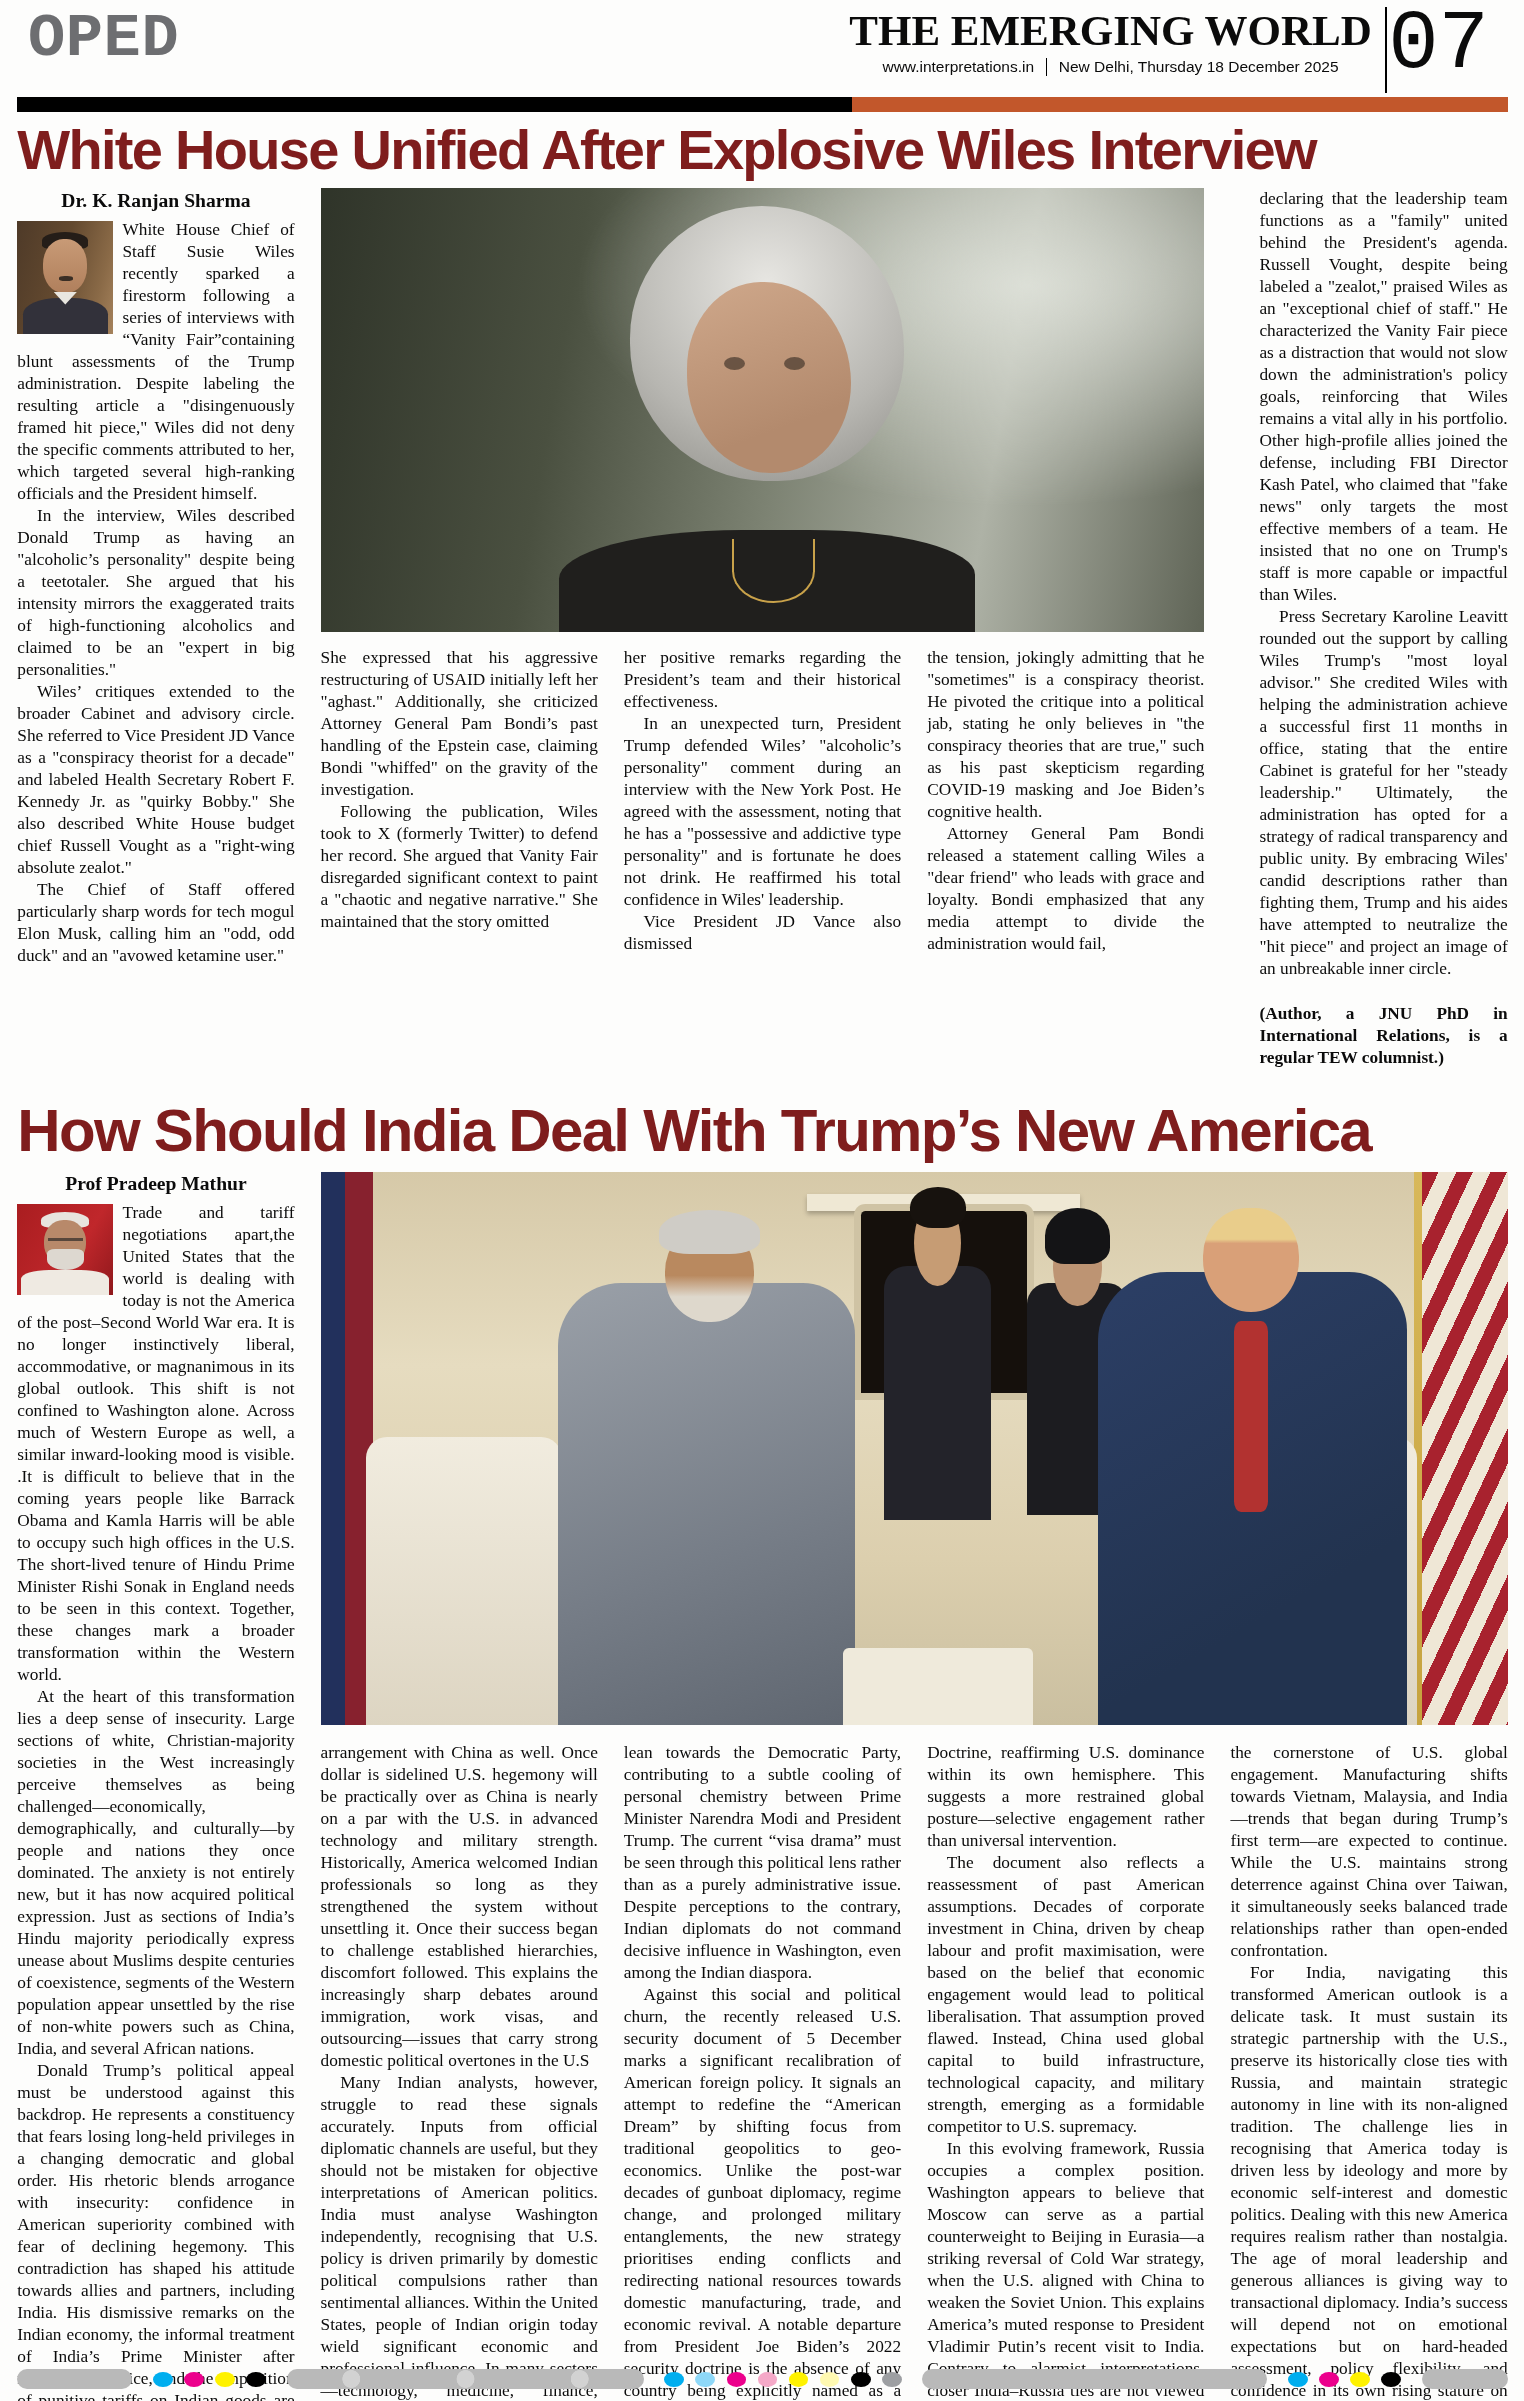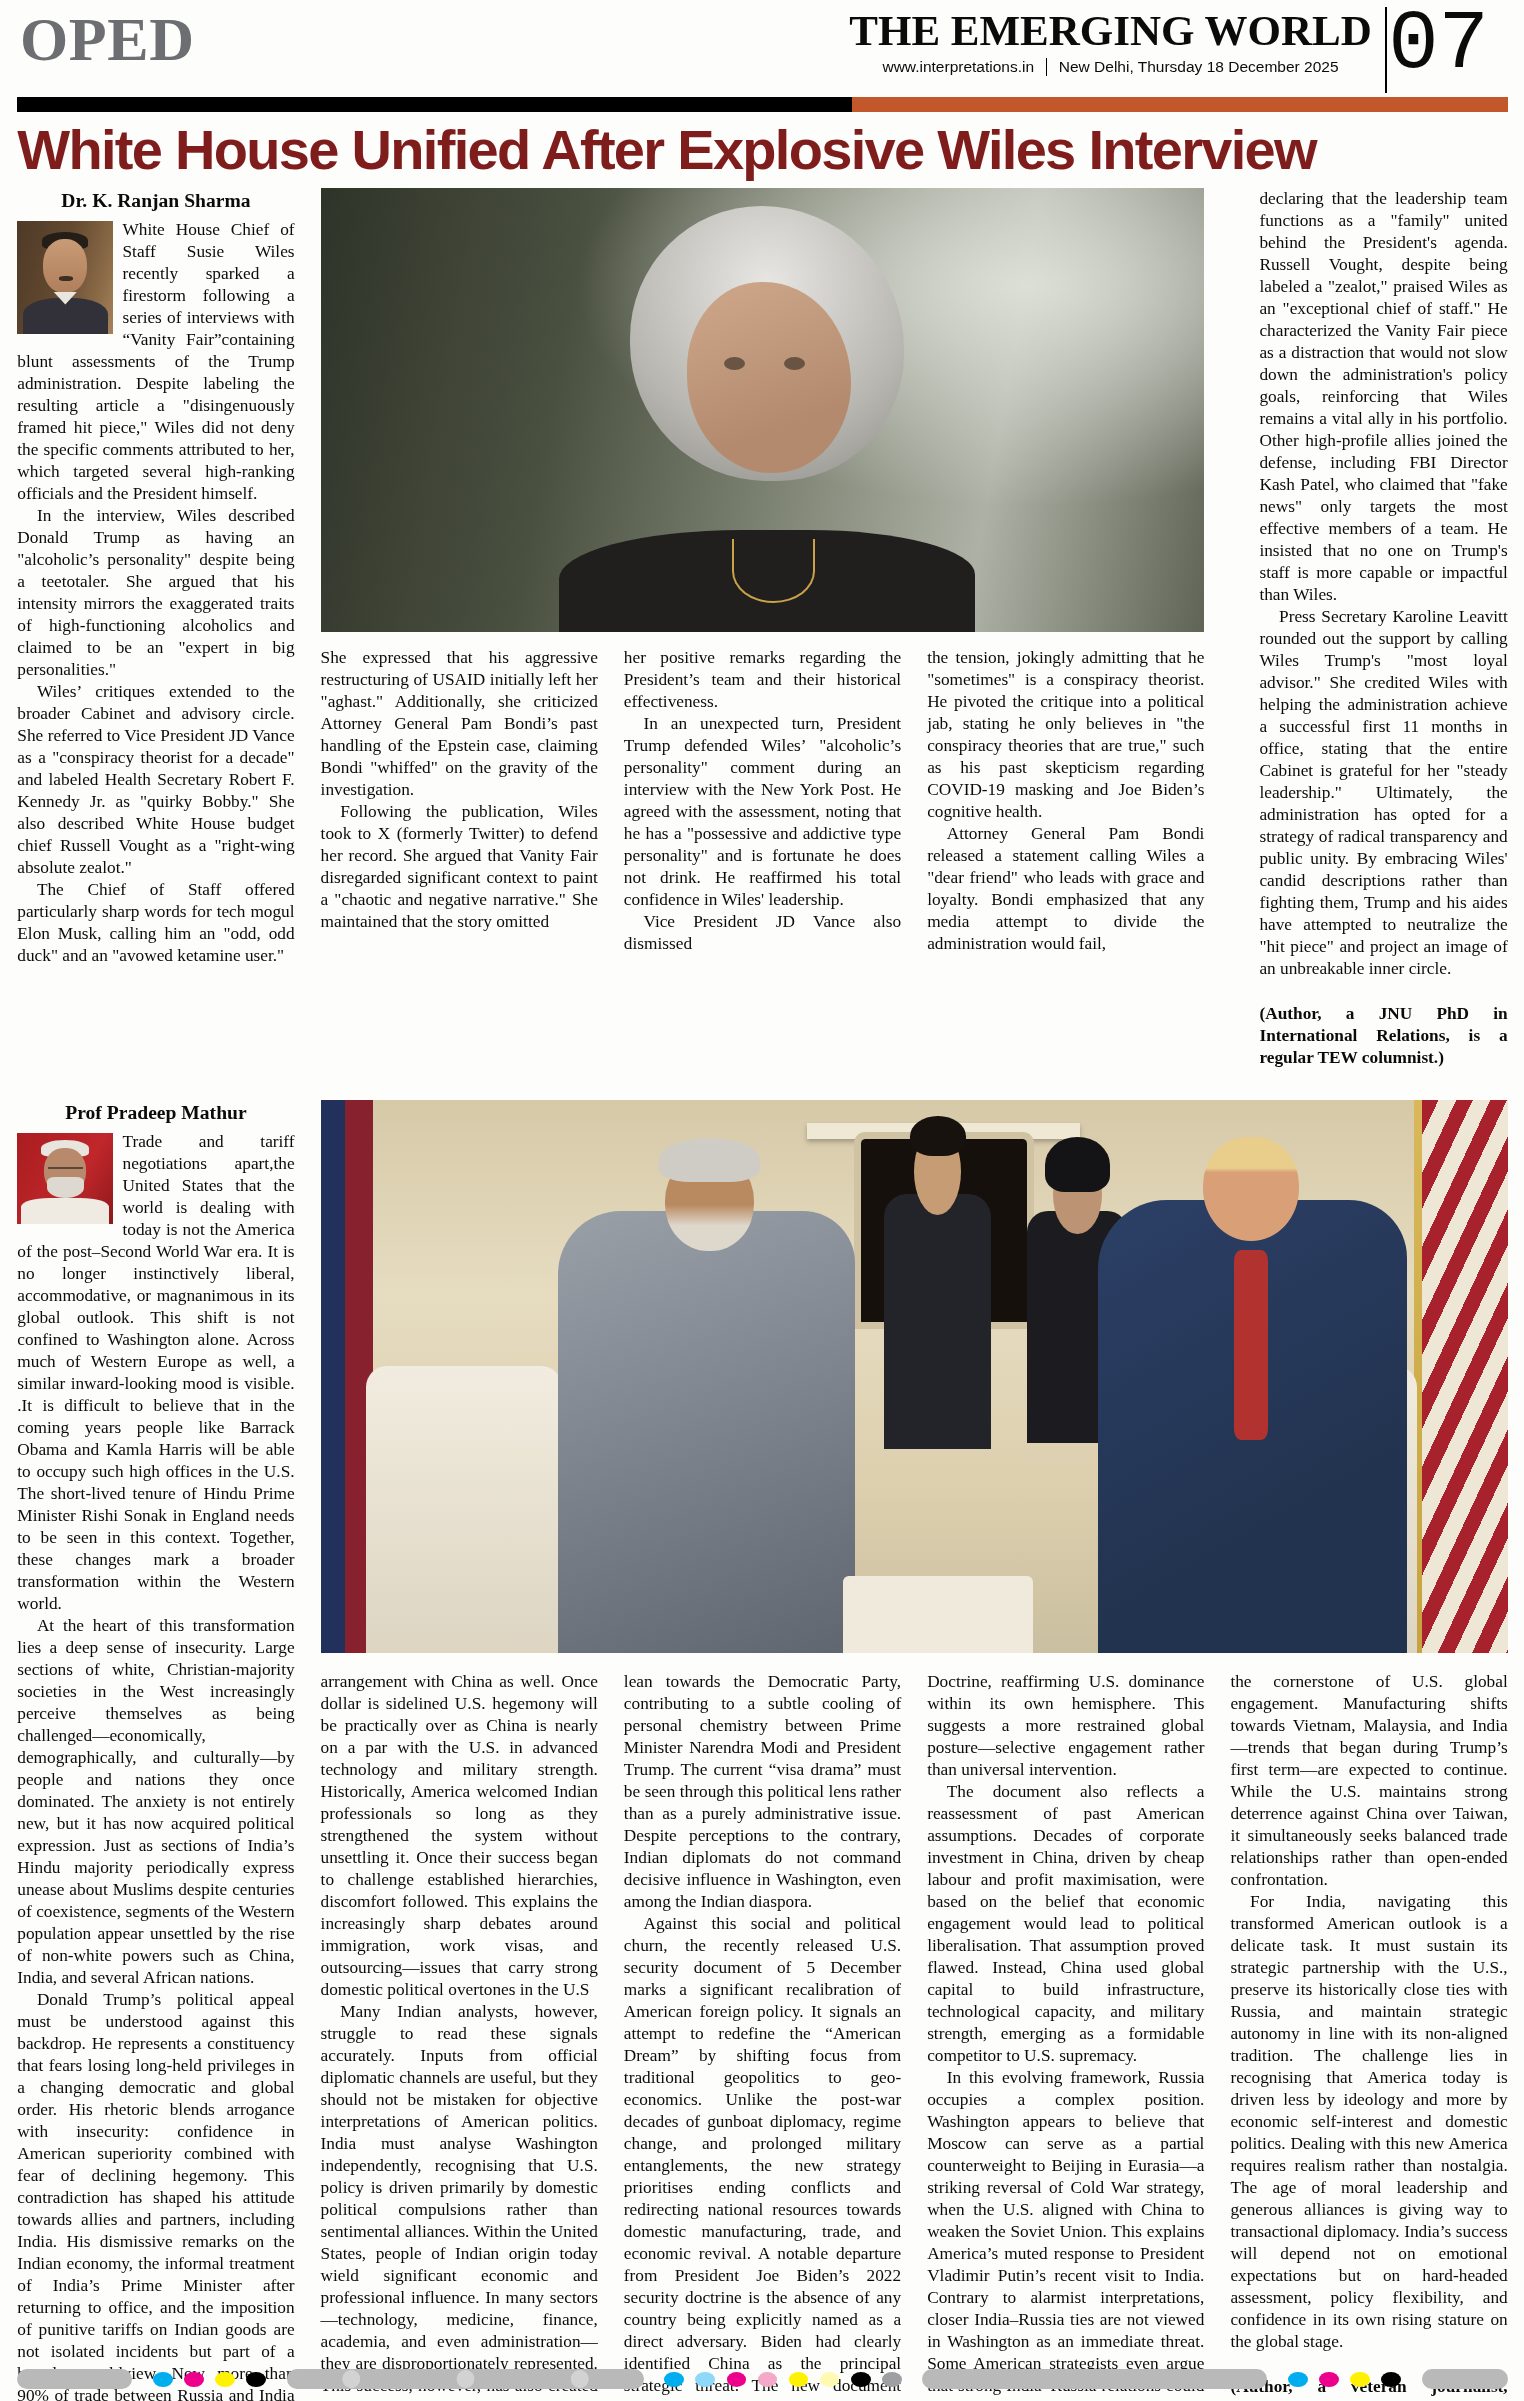--- a/index.html
+++ b/index.html
@@ -1,21 +1,21 @@
 <!DOCTYPE html>
 <html style="font-size:9.2px"><head>
 <meta charset="utf-8">
 <style>
   html,body{margin:0;padding:0;background:#e9e9e9;}
   .page{position:relative;width:1525px;height:2401px;margin:0 auto;background:#fdfdfc;
         font-family:"Liberation Serif",serif;color:#0b0b0b;overflow:hidden;}
 
   
   header{position:relative;height:114px;}
-  .oped{position:absolute;left:20px;top:8px;font-family:Liberation Serif, serif;
+  .oped{position:absolute;left:28px;top:8px;font-family:Liberation Mono, monospace;
         font-weight:700;font-size:62px;line-height:1;color:#6d6e71;letter-spacing:0.6px;}
   .mast{position:absolute;left:823px;top:8px;width:575px;text-align:center;}
   .mast-title{font-family:"Liberation Serif",serif;font-weight:700;font-size:43px;line-height:1.05;
         letter-spacing:0;white-space:nowrap;}
   .mast-sub{margin-top:4.6px;font-family:"Liberation Sans",sans-serif;font-size:15.5px;white-space:nowrap;}
   .vbar{display:inline-block;width:1.7px;height:18.4px;background:#000;margin:0 11.5px;vertical-align:-4.6px;}
   .pnbar{position:absolute;right:138px;top:7px;width:2.3px;height:86px;background:#000;}
   .pageno{position:absolute;right:36px;top:-1.2px;font-family:Liberation Mono, monospace;
         font-weight:400;font-size:84px;line-height:1.1;}
   .rule{position:absolute;left:17.3px;right:17.3px;top:97px;height:15px;
@@ -190,20 +190,21 @@
         <div class="coltext">
             <p>declaring that the leadership team functions as a "family" united behind the President's agenda. Russell Vought, despite being labeled a "zealot," praised Wiles as an "exceptional chief of staff." He characterized the Vanity Fair piece as a distraction that would not slow down the administration's policy goals, reinforcing that Wiles remains a vital ally in his portfolio. Other high-profile allies joined the defense, including FBI Director Kash Patel, who claimed that "fake news" only targets the most effective members of a team. He insisted that no one on Trump's staff is more capable or impactful than Wiles.</p>
             <p>Press Secretary Karoline Leavitt rounded out the support by calling Wiles Trump's "most loyal advisor." She credited Wiles with helping the administration achieve a successful first 11 months in office, stating that the entire Cabinet is grateful for her "steady leadership." Ultimately, the administration has opted for a strategy of radical transparency and public unity. By embracing Wiles' candid descriptions rather than fighting them, Trump and his aides have attempted to neutralize the "hit piece" and project an image of an unbreakable inner circle.</p>
           </div>
         <div class="credit">(Author, a JNU PhD in International Relations, is a regular TEW columnist.)</div>
       </div>
     </div>
   </section>
 
   <section class="article a2">
+    <h1 class="headline">How Should India Deal With Trump’s New America</h1>
     <div class="cols">
 
       <div class="col c1">
         <div class="byline">Prof Pradeep Mathur</div>
         <div class="headshot hs2">
           <div class="h2-hair"></div>
           <div class="h2-face"></div>
           <div class="h2-glass"></div>
           <div class="h2-beard"></div>
           <div class="h2-shirt"></div>

